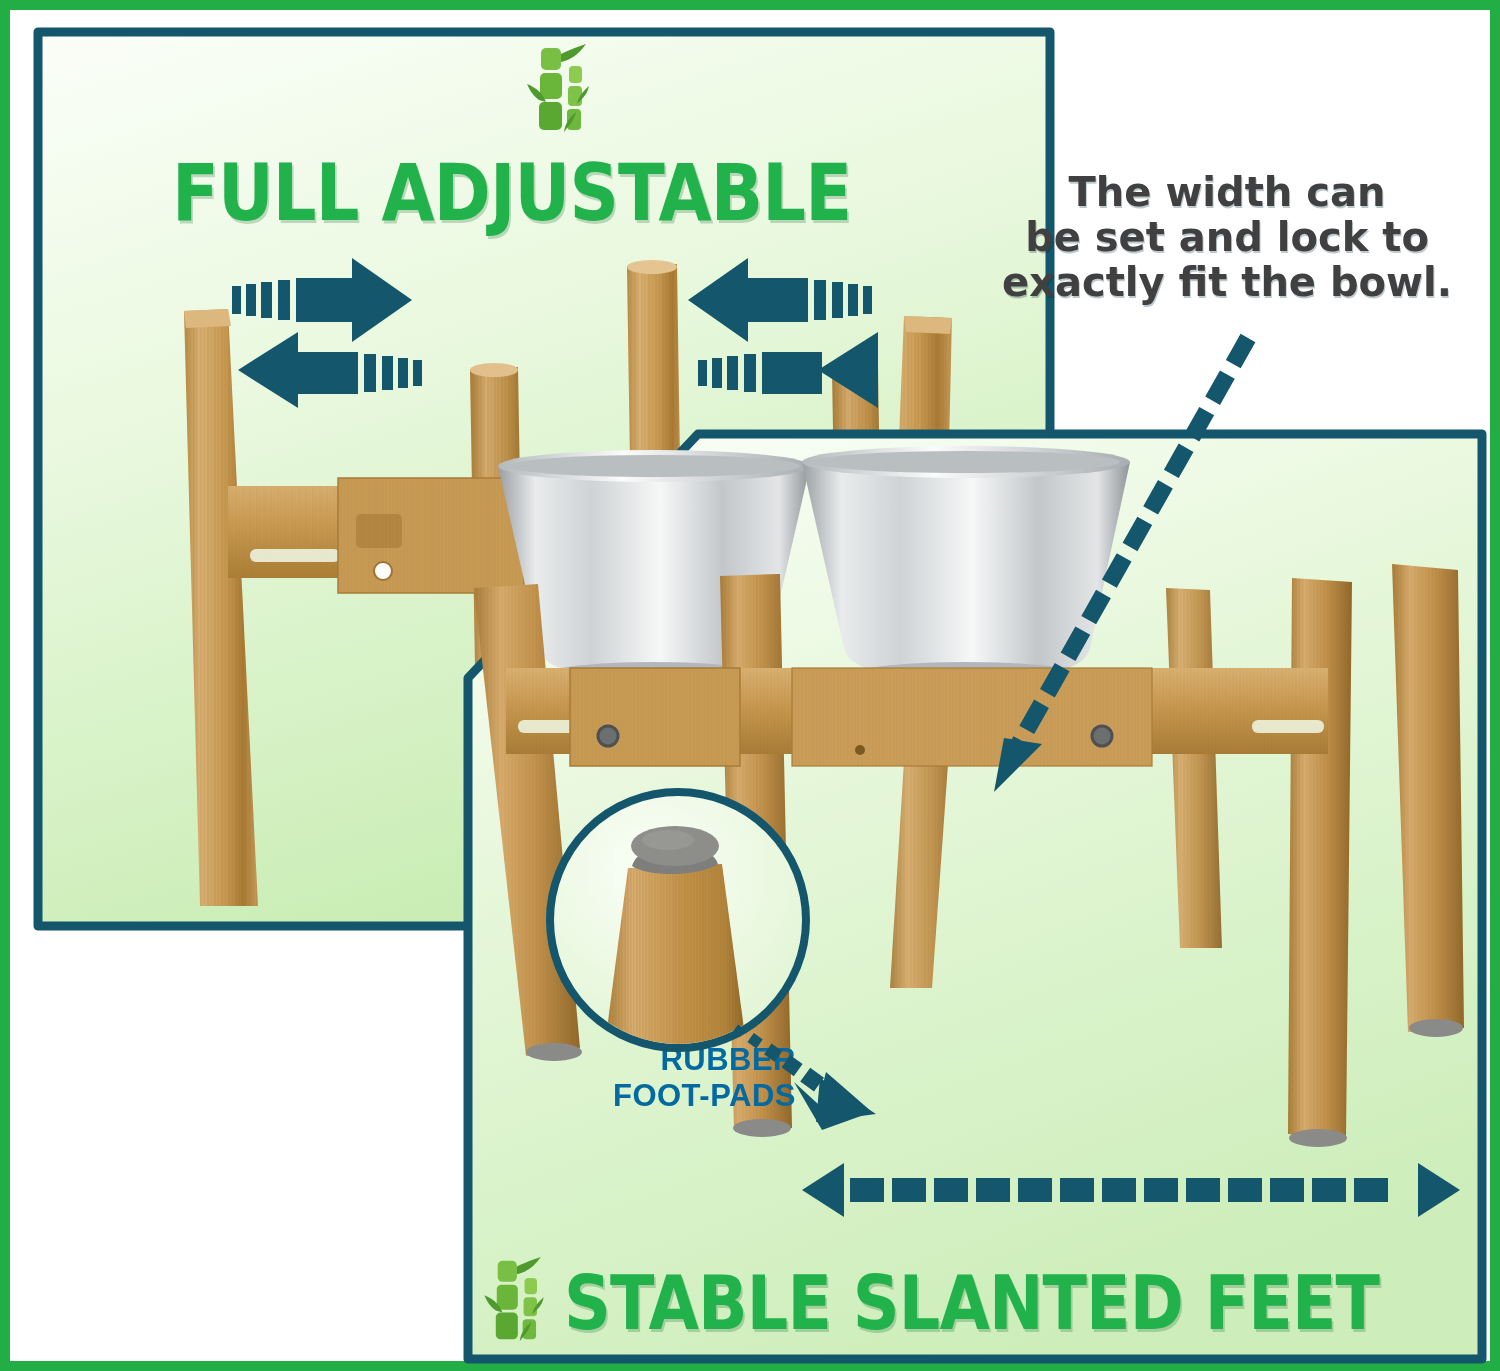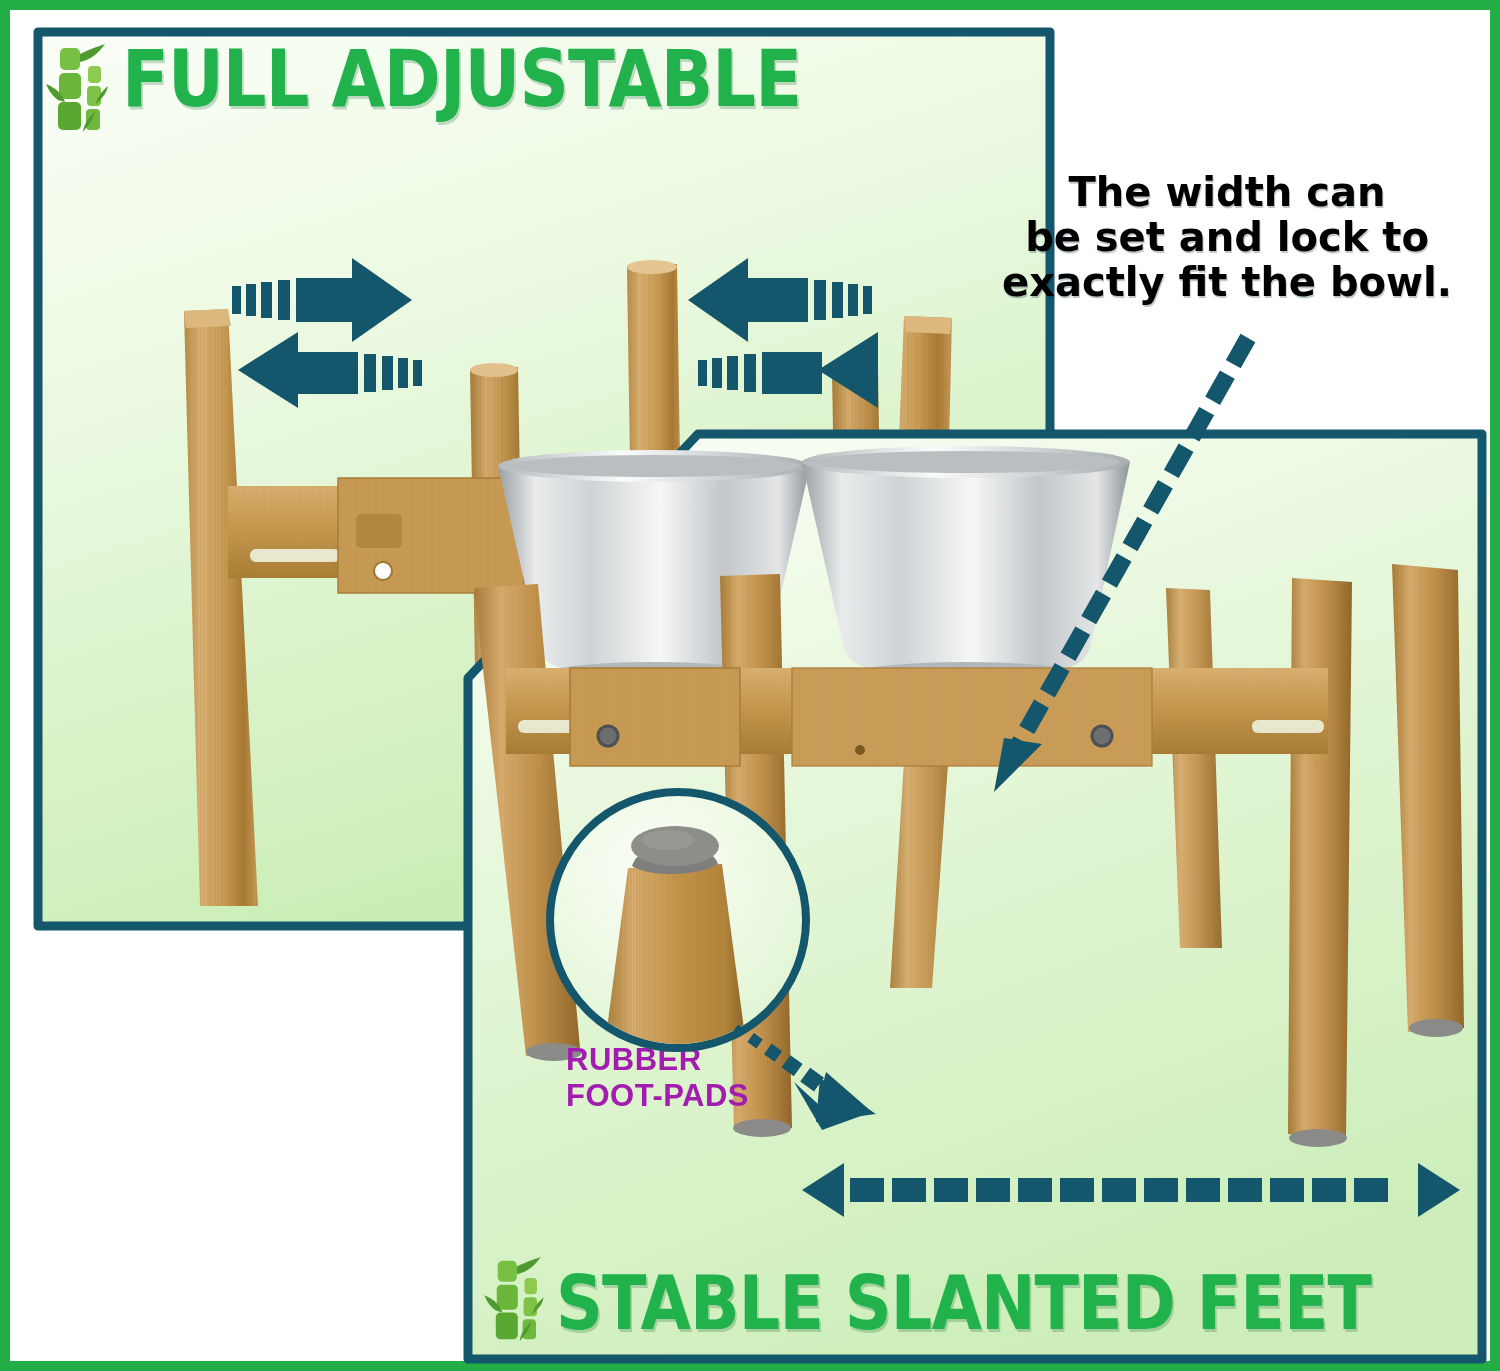--- a/index.html
+++ b/index.html
@@ -20,67 +20,68 @@
   
   .panel{ position:absolute; }
   .panel-svg{ position:absolute; inset:0; width:100%; height:100%; overflow:visible;}
   .panel-content{ position:absolute; inset:0; }
 
   
   #top-panel{ left:22px; top:16px; width:1024px; height:906px; }
 
   #top-title{
     position:absolute; left:14px; top:16px; width:100%;
-    display:flex; align-items:flex-start; gap:14px;
+    display:flex; align-items:center; gap:14px;
     pointer-events:none;
+    flex-direction:column;
   }
   .headline{
     font-family:"DejaVu Sans", sans-serif;
     font-weight:bold;
     font-size:78px;
     line-height:.95;
     color:#22b24c;
     letter-spacing:-1px;
     transform:scaleX(.88);
     transform-origin:left center;
     text-shadow:2px 3px 0 rgba(0,90,30,.22);
     white-space:nowrap;
   }
 
   
   #bottom-panel{ left:452px; top:418px; width:1026px; height:937px; }
 
   #bottom-title{
     position:absolute; left:22px; bottom:14px;
-    display:flex; align-items:center; gap:12px;
+    display:flex; align-items:center; gap:20px;
   }
   #bottom-title .headline{ font-size:74px; }
 
   
   .bamboo{ flex:0 0 auto; }
 
   
   .ftext{
     position:absolute;
-    color:#000000;
+    color:#404040;
     font-family:"DejaVu Sans", sans-serif;
     font-weight:bold;
     text-align:center;
     line-height:1.12;
     text-shadow:1px 2px 0 rgba(0,40,55,.25);
     white-space:pre-line;
   }
   #width-note{ right:28px; top:160px; width:470px; font-size:40px; }
   #angled-note{ left:36px; top:1048px; width:420px; font-size:41px; }
 
   
   #rubber-label{
     position:absolute; left:556px; top:1032px; width:230px;
-    color:#a21caf; font-weight:bold; font-size:31px; line-height:1.15;
-    text-align:left; letter-spacing:.5px; white-space:pre-line;
+    color:#0369a1; font-weight:bold; font-size:31px; line-height:1.15;
+    text-align:right; letter-spacing:.5px; white-space:pre-line;
     font-family:"Liberation Sans", sans-serif;
   }
 
   
   #overlay{ position:absolute; inset:0; width:1500px; height:1371px; pointer-events:none; }
 </style>
 </head>
 <body>
 
 <div id="frame">

